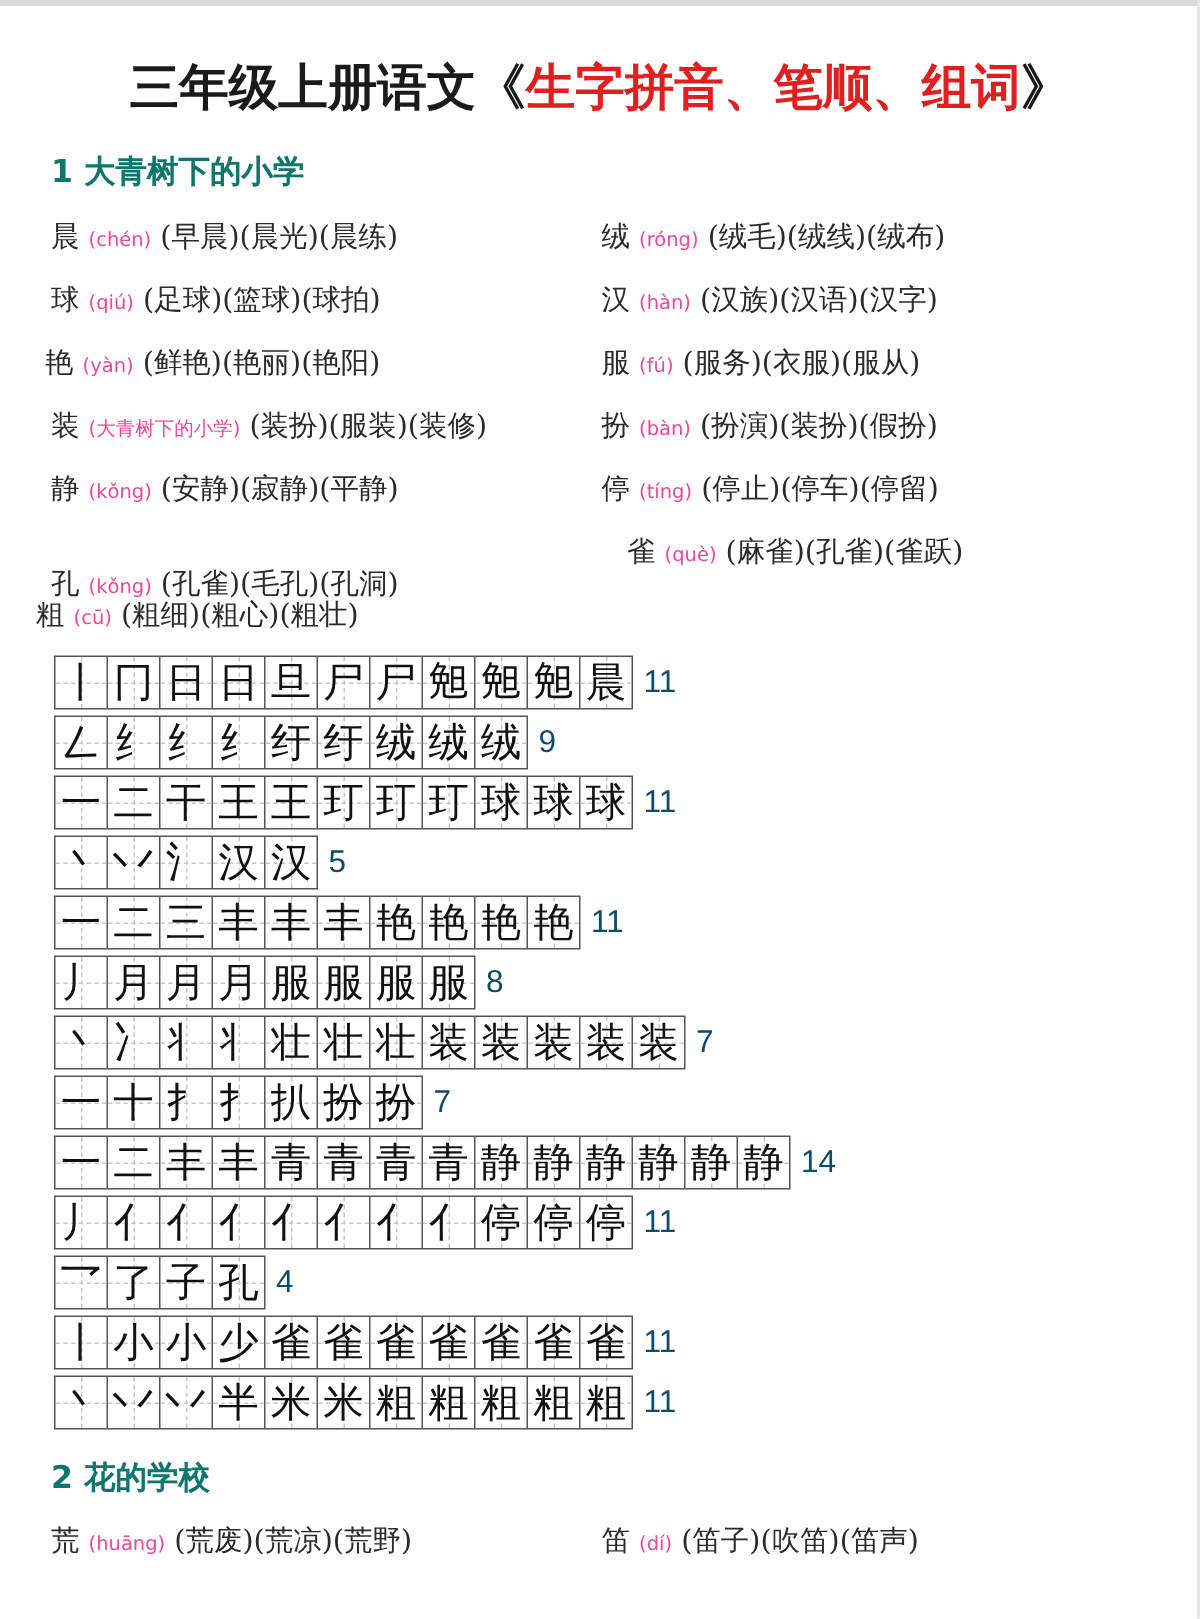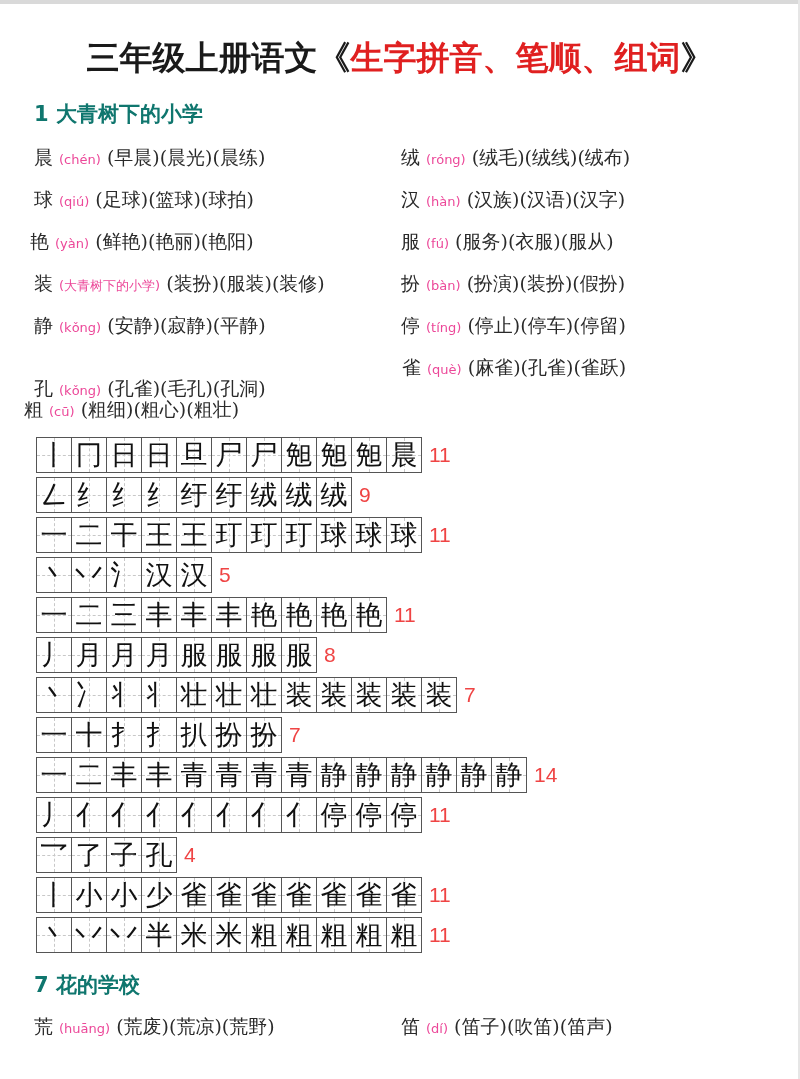--- a/index.html
+++ b/index.html
@@ -40,21 +40,21 @@
     overflow: hidden;
   }
   .cell:last-child { border-right: none; }
   .cell::before, .cell::after {
     content: ""; position: absolute; pointer-events: none;
   }
   .cell::before { left: 50%; top: 0; bottom: 0; border-left: 1px dashed #c8c8c8; }
   .cell::after { top: 50%; left: 0; right: 0; border-top: 1px dashed #c8c8c8; }
   .cell span { position: relative; z-index: 1; }
   .count {
-    margin-left: 7px; font-size: 21px; color: #ef4444;
+    margin-left: 7px; font-size: 21px; color: #0c4a6e;
     font-family: "Liberation Sans", sans-serif;
   }
 </style>
 </head>
 <body>
 
 <div class="topbar"></div>
 <div class="rightedge"></div>
 
 <div class="title">
@@ -72,21 +72,21 @@
 <div class="entry" style="left:30px; top:229px"><span>艳</span> <span class="py">(yàn)</span> <span class="words">(鲜艳)(艳丽)(艳阳)</span></div>
 <div class="entry" style="left:401px; top:229px"><span>服</span> <span class="py">(fú)</span> <span class="words">(服务)(衣服)(服从)</span></div>
 
 <div class="entry" style="left:34px; top:271px"><span>装</span> <span class="py">(大青树下的小学)</span> <span class="words">(装扮)(服装)(装修)</span></div>
 <div class="entry" style="left:401px; top:271px"><span>扮</span> <span class="py">(bàn)</span> <span class="words">(扮演)(装扮)(假扮)</span></div>
 
 <div class="entry" style="left:34px; top:313px"><span>静</span> <span class="py">(kǒng)</span> <span class="words">(安静)(寂静)(平静)</span></div>
 <div class="entry" style="left:401px; top:313px"><span>停</span> <span class="py">(tíng)</span> <span class="words">(停止)(停车)(停留)</span></div>
 
 <div class="entry" style="left:34px; top:376px"><span>孔</span> <span class="py">(kǒng)</span> <span class="words">(孔雀)(毛孔)(孔洞)</span></div>
-<div class="entry" style="left:402px; top:355px"><span>雀</span> <span class="py">(què)</span> <span class="words">(麻雀)(孔雀)(雀跃)</span></div>
+<div class="entry" style="left:418px; top:355px"><span>雀</span> <span class="py">(què)</span> <span class="words">(麻雀)(孔雀)(雀跃)</span></div>
 
 <div class="entry" style="left:24px; top:397px"><span>粗</span> <span class="py">(cū)</span> <span class="words">(粗细)(粗心)(粗壮)</span></div>
 
 <div id="stroke-area">
     <div class="stroke-row" style="top: 437px;">
       <div class="cells">
         <div class="cell">
           <span>㇑</span>
         </div>
         <div class="cell">
@@ -516,15 +516,15 @@
           <span>粗</span>
         </div>
         <div class="cell">
           <span>粗</span>
         </div>
       </div>
       <span class="count">11</span>
     </div>
   </div>
 
-<div class="lesson-heading" style="top:971px">7  花的学校</div>
+<div class="lesson-heading" style="top:971px">2  花的学校</div>
 <div class="entry" style="left:34px; top:1014px"><span>荒</span> <span class="py">(huāng)</span> <span class="words">(荒废)(荒凉)(荒野)</span></div>
 <div class="entry" style="left:401px; top:1014px"><span>笛</span> <span class="py">(dí)</span> <span class="words">(笛子)(吹笛)(笛声)</span></div>
 
 </body></html>

